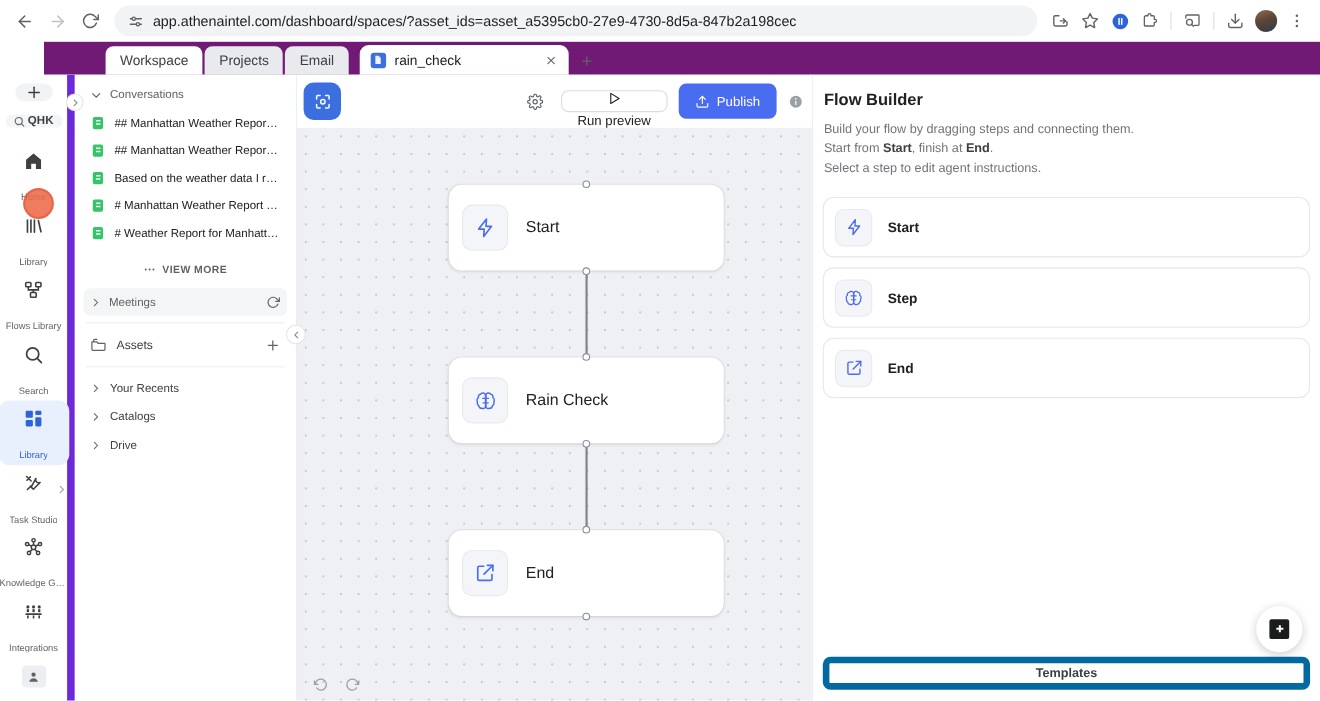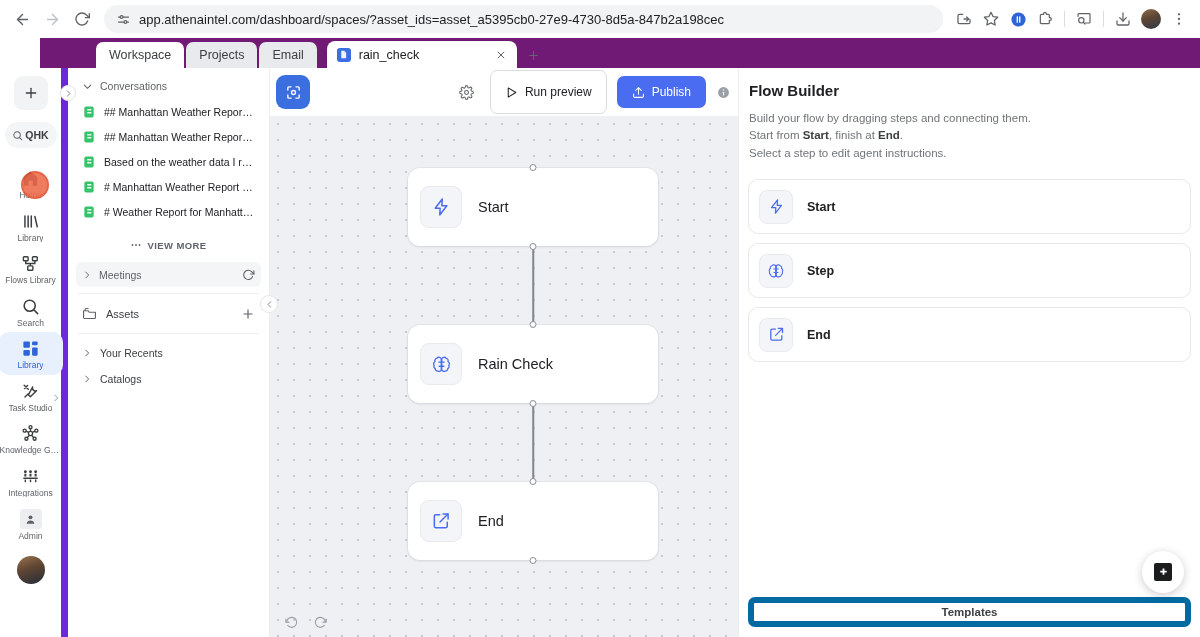--- a/index.html
+++ b/index.html
@@ -136,21 +136,21 @@
     display: flex; align-items: center; justify-content: center;
     gap: 2px;
     font-size: 10.5px; font-weight: 700; color: #3c4043;
     position: relative;
     margin-bottom: 14px;
   }
   .rail-item {
     width: 64px;
     padding: 7px 0 5px;
     display: flex; flex-direction: column; align-items: center;
-    gap: 3px;
+    gap: 19px;
     color: #3c4043;
     border-radius: 10px;
     position: relative;
   }
   .rail-item .rail-label {
     font-size: 8.5px;
     color: #5f6368;
     line-height: 1;
     text-align: center;
     max-width: 62px;
@@ -296,28 +296,29 @@
     width: 34px; height: 34px;
     background: #3b6fe0;
     border-radius: 9px;
     display: flex; align-items: center; justify-content: center;
     color: #ffffff;
     flex: none;
   }
   .toolbar-spacer { flex: 1; }
   .icon-btn { width: 26px; height: 26px; display: flex; align-items: center; justify-content: center; color: #5f6368; }
   .btn-outline {
-    height: 44px;
+    height: 20px;
     padding: 0 14px;
     border: 1px solid #dadce0;
     border-radius: 7px;
     background: #ffffff;
     display: flex; align-items: center; gap: 7px;
     font-size: 12px;
     color: #202124;
+    flex-direction: column;
   }
   .btn-primary {
     height: 32px;
     padding: 0 15px;
     border-radius: 7px;
     background: #4a6cf0;
     color: #ffffff;
     display: flex; align-items: center; gap: 7px;
     font-size: 12px;
   }
@@ -805,20 +806,28 @@
       <span>Your Recents</span>
     </div>
     <div class="tree-row">
       <span style="display:flex;color:#5f6368;">
         <svg width="10" height="10" viewBox="0 0 24 24" fill="none" stroke="currentColor" stroke-width="2.3" stroke-linecap="round">
             <polyline points="9 5 16 12 9 19"></polyline>
           </svg>
       </span>
       <span>Catalogs</span>
     </div>
+    <div class="tree-row">
+      <span style="display:flex;color:#5f6368;">
+        <svg width="10" height="10" viewBox="0 0 24 24" fill="none" stroke="currentColor" stroke-width="2.3" stroke-linecap="round">
+            <polyline points="9 5 16 12 9 19"></polyline>
+          </svg>
+      </span>
+      <span>Drive</span>
+    </div>
 
 
     <div class="collapse-handle">
       <svg width="9" height="9" viewBox="0 0 24 24" fill="none" stroke="currentColor" stroke-width="2.6" stroke-linecap="round">
           <polyline points="15 5 8 12 15 19"></polyline>
         </svg>
     </div>
   </div>
 
   <div class="canvas-wrap">

